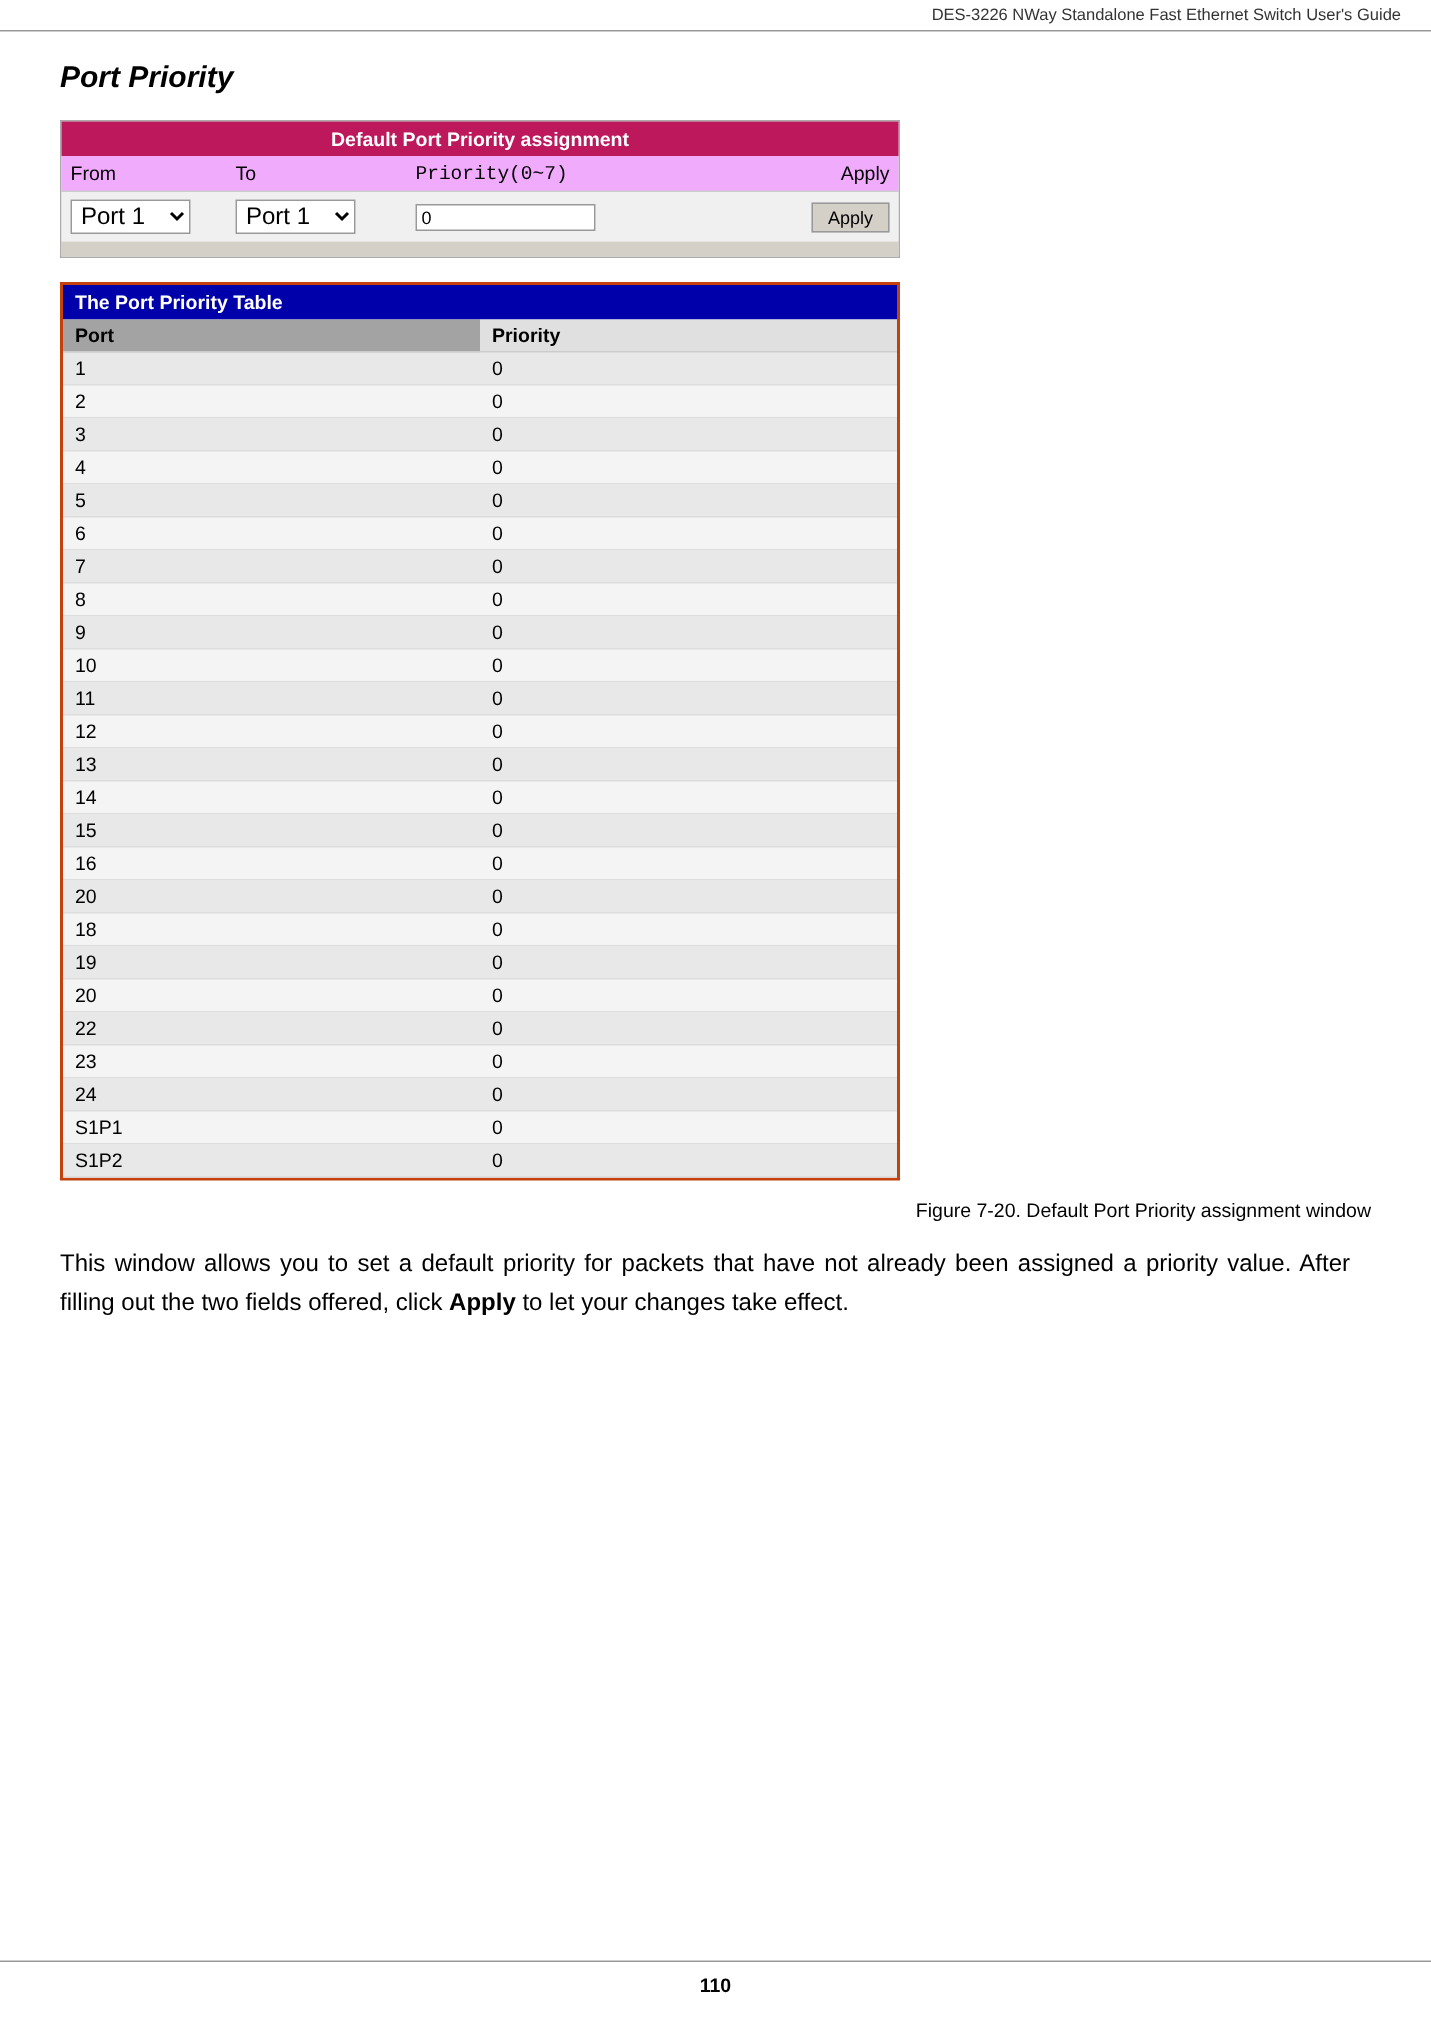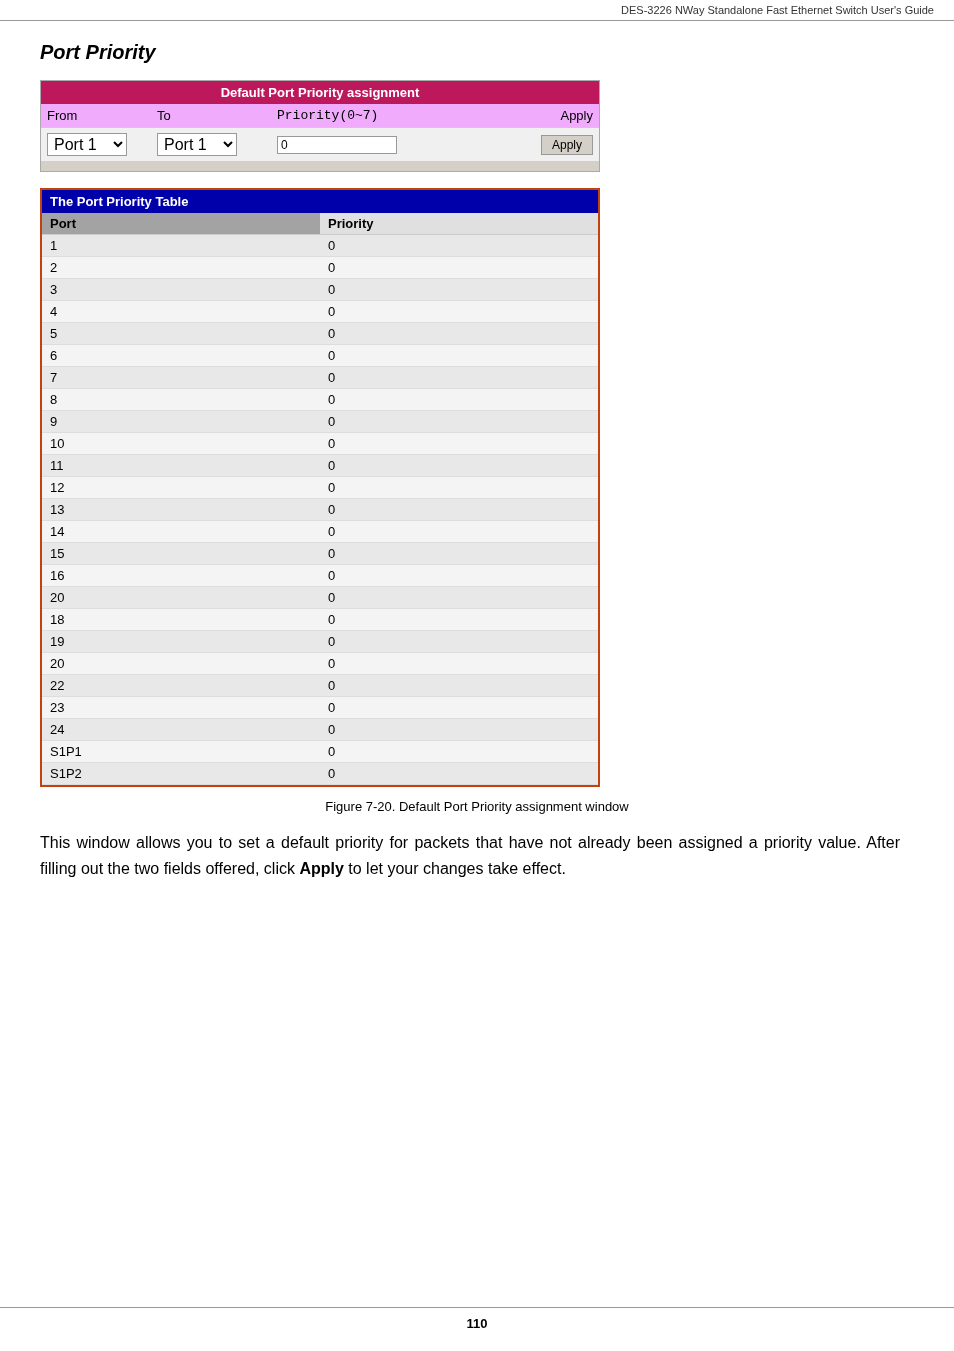--- a/index.html
+++ b/index.html
@@ -148,21 +148,21 @@
       background: #f4f4f4;
     }
 
     .priority-table tbody tr td {
       padding: 3px 8px;
       font-size: 13px;
       border-bottom: 1px solid #ddd;
     }
 
     .figure-caption {
-      text-align: center;
+      text-align: right;
       font-size: 13px;
       margin-top: 12px;
       margin-bottom: 16px;
     }
 
     .description-text {
       font-size: 16px;
       line-height: 1.6;
       text-align: justify;
       max-width: 860px;

